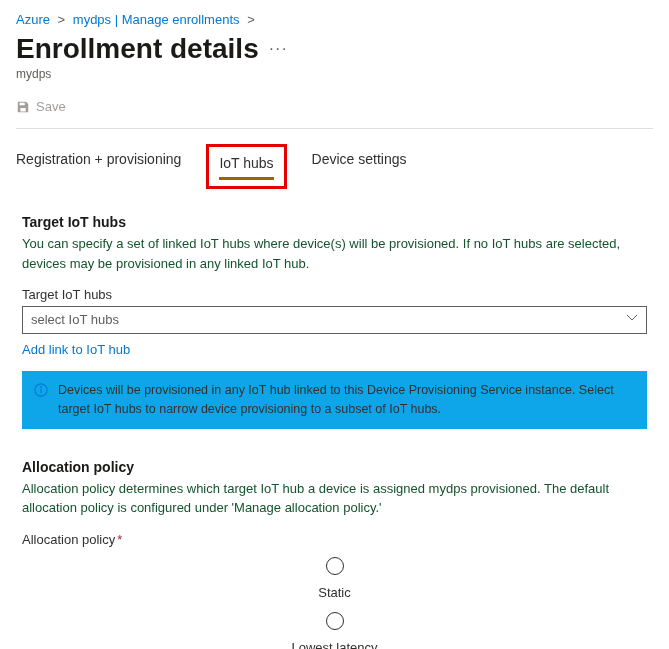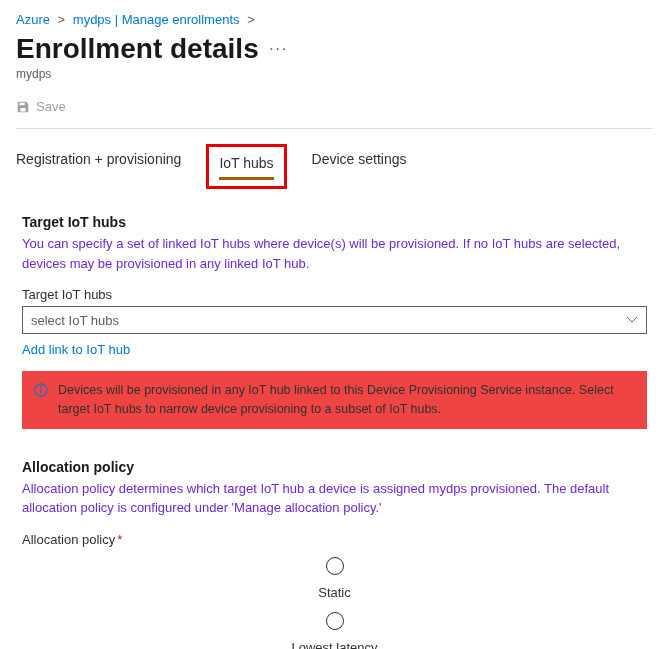--- a/index.html
+++ b/index.html
@@ -39,32 +39,32 @@
       color: #323130; font-weight: 400;
       border-bottom: 3px solid #a16207;
     }
     .tab-highlight {
       outline: 3px solid #e60000; padding: 4px 10px 6px 10px;
       display: inline-block; position: relative;
     }
     .tab-highlight .tab { padding-bottom: 6px; }
     .section { padding: 0 6px; margin-bottom: 30px; }
     .section h2 { font-size: 14px; font-weight: 600; color: #1b1a19; margin-bottom: 4px; }
-    .section-desc { font-size: 13px; color: #6d28d9; line-height: 1.5; margin-bottom: 14px; }
+    .section-desc { font-size: 13px; color: #14532d; line-height: 1.5; margin-bottom: 14px; }
     .field-label { font-size: 13px; color: #323130; margin-bottom: 4px; display: block; }
     .req { color: #a4262c; margin-left: 2px; }
     .dropdown {
-      width: 100%; display: flex; justify-content: space-between; align-items: center;
+      width: 100%; display: flex; justify-content: space-between; align-items: flex-start;
       border: 1px solid #605e5c; padding: 5px 8px; font-size: 13px; color: #605e5c;
       background: #fff; cursor: pointer; height: 28px;
     }
     .dropdown svg { width: 12px; height: 12px; fill: #605e5c; }
     .link { color: #0078d4; font-size: 13px; text-decoration: none; cursor: pointer; display: inline-block; margin-top: 8px; }
     .info-box {
-      background: #ef4444; padding: 10px 12px; margin-top: 14px;
+      background: #0ea5e9; padding: 10px 12px; margin-top: 14px;
       display: flex; gap: 10px; align-items: flex-start; font-size: 12.5px; line-height: 1.5;
     }
     .info-box svg { width: 14px; height: 14px; flex-shrink: 0; margin-top: 2px; }
     .radio-group { margin-top: 10px; display: flex; flex-direction: column; gap: 12px; }
     .radio-option { display: flex; align-items: center; gap: 10px; cursor: pointer; flex-direction: column; }
     .radio-circle {
       width: 18px; height: 18px; border-radius: 50%; border: 1px solid #323130;
       display: flex; align-items: center; justify-content: center; flex-shrink: 0;
     }
     .radio-option.selected .radio-circle { border-color: #0078d4; }

